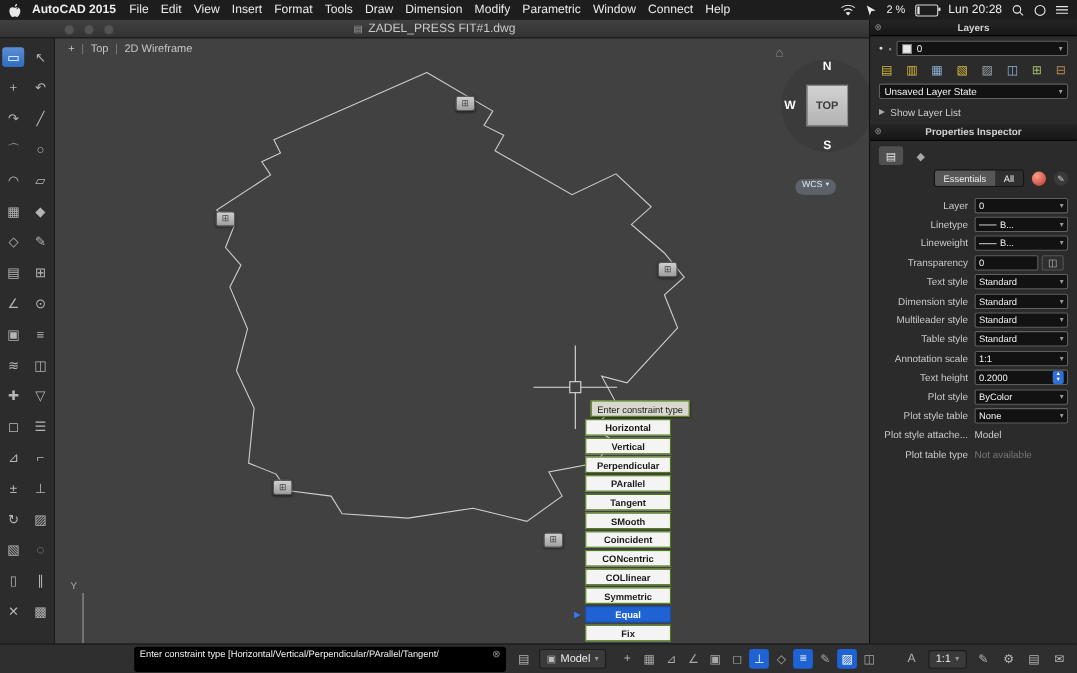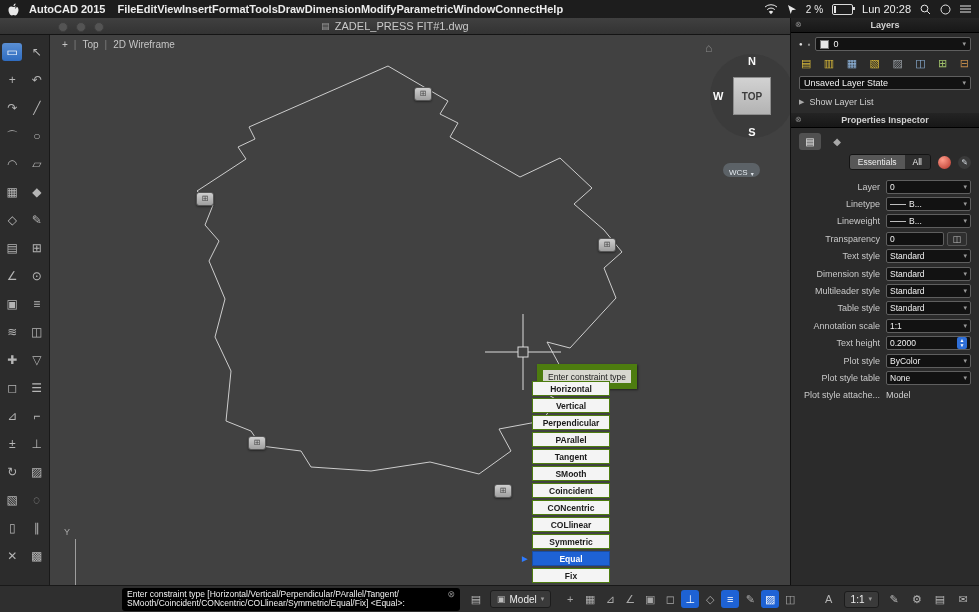--- a/index.html
+++ b/index.html
@@ -3,21 +3,21 @@
 <meta charset="utf-8">
 <style>
   html,body{margin:0;padding:0;background:#161616;}
   body{width:979px;height:612px;overflow:hidden;font-family:"Liberation Sans",sans-serif;}
   #app{position:relative;width:979px;height:612px;background:#2a2a2a;}
 
   
   .menubar{position:absolute;left:0;top:0;width:979px;height:18px;background:#1d1d1d;display:flex;align-items:center;padding:0 8px;box-sizing:border-box;color:#ececec;font-size:11px;z-index:60;}
   .apple{display:flex;align-items:center;margin-right:10px;}
   .appname{font-weight:bold;margin-right:12px;white-space:nowrap;}
-  .menu-items{display:flex;font-weight:bold;}
+  .menu-items{display:flex;gap:11px;}
   .menu-item{white-space:nowrap;cursor:default;}
   .mright{margin-left:auto;display:flex;align-items:center;gap:9px;}
   .batt-txt{font-size:10px;}
   .battery{position:relative;width:19px;height:9px;border:1px solid #d9d9d9;border-radius:2px;display:inline-block;}
   .battery::after{content:"";position:absolute;right:-3px;top:2px;width:2px;height:3px;background:#d9d9d9;}
   .battery i{position:absolute;left:1px;top:1px;bottom:1px;width:2px;background:#e8e8e8;}
   .clock{font-size:11px;white-space:nowrap;}
   .sbicon{display:flex;align-items:center;}
 
   
@@ -37,27 +37,27 @@
   .canvas{position:absolute;left:50px;top:35px;width:740px;height:550px;background:#414141;overflow:hidden;}
   .canvas svg{position:absolute;left:0;top:0;}
   .vplabel{position:absolute;left:12px;top:4px;display:flex;gap:6px;align-items:center;color:#c6c6c6;font-size:10px;}
   .vpsep{color:#7d7d7d;}
   .home{position:absolute;left:655px;top:6px;color:rgba(220,220,220,.45);font-size:12px;}
   .viewcube{position:absolute;left:660px;top:19px;width:84px;height:84px;border-radius:50%;background:rgba(55,55,55,.55);}
   .vc-n{position:absolute;top:1px;left:50%;transform:translateX(-50%);color:#fafafa;font-weight:bold;font-size:11px;}
   .vc-w{position:absolute;left:3px;top:50%;transform:translateY(-50%);color:#fafafa;font-weight:bold;font-size:11px;}
   .vc-s{position:absolute;bottom:0;left:50%;transform:translateX(-50%);color:#fafafa;font-weight:bold;font-size:11px;}
   .vc-face{position:absolute;left:50%;top:50%;transform:translate(-50%,-50%);width:38px;height:38px;background:linear-gradient(#d2d2d2,#b3b3b3);border:1px solid #8d8d8d;color:#3c3c3c;font-weight:bold;font-size:10px;display:flex;align-items:center;justify-content:center;box-sizing:border-box;}
-  .wcs{position:absolute;left:673px;top:128px;height:14px;padding:0 6px;background:rgba(115,125,135,.55);border-radius:7px;display:flex;align-items:flex-end;gap:3px;color:#e3e9ee;font-size:8px;}
+  .wcs{position:absolute;left:673px;top:128px;height:14px;padding:0 6px;background:rgba(115,125,135,.55);border-radius:7px;display:flex;align-items:flex-start;gap:3px;color:#e3e9ee;font-size:8px;}
   .wcs .arr{font-size:6px;color:#dfe5ea;}
   .ucs{position:absolute;left:14px;top:492px;color:#a9a9a9;font-size:9px;}
   .ucs-line{position:absolute;left:11px;top:12px;width:1px;height:46px;background:#9d9d9d;display:block;}
   .badge{position:absolute;width:18px;height:14px;background:linear-gradient(#cfcfcf,#9f9f9f);border:1px solid #565656;border-radius:3px;display:flex;align-items:center;justify-content:center;box-shadow:0 1px 2px rgba(0,0,0,.4);box-sizing:border-box;}
   .badge span{font-size:8px;color:#474747;line-height:1;}
-  .tooltip{position:absolute;left:487px;top:329px;height:13px;padding:0 5px;background:#d8d8d0;border:6px solid #4d7c0f;color:#222;font-size:8.5px;display:flex;align-items:center;box-shadow:1px 1px 2px rgba(0,0,0,.5);white-space:nowrap;z-index:6;}
+  .tooltip{position:absolute;left:487px;top:329px;height:13px;padding:0 5px;background:#d8d8d0;border:1px solid #4d7c0f;color:#222;font-size:8.5px;display:flex;align-items:center;box-shadow:1px 1px 2px rgba(0,0,0,.5);white-space:nowrap;z-index:6;}
   .cmenu{position:absolute;left:482px;top:346px;width:78px;z-index:6;}
   .cmi{position:relative;height:13px;background:#f4f4f4;border:1px solid #4d7c0f;margin-bottom:2px;display:flex;align-items:center;justify-content:center;font-size:8.5px;color:#1a1a1a;box-sizing:content-box;font-weight:bold;}
   .cmi.sel{background:#1e62d4;color:#fff;border-color:#194da3;}
   .cmi-arrow{position:absolute;left:-11px;color:#2e7bff;font-size:7px;}
 
   
   .rpanel{position:absolute;left:790px;top:18px;width:189px;height:567px;background:#2b2b2b;border-left:1px solid #101010;box-sizing:border-box;color:#c9c9c9;}
   .phead{position:relative;height:14px;background:linear-gradient(#242424,#171717);border-bottom:1px solid #000;display:flex;align-items:center;justify-content:center;}
   .hicon{position:absolute;left:4px;color:#8b8b8b;font-size:8px;line-height:1;}
   .htitle{color:#d2d2d2;font-size:9px;font-weight:bold;}
@@ -492,29 +492,34 @@
               <span class="arr">▾</span>
             </div>
           </div>
         </div>
         <div class="prow">
           <div class="plabel">Plot style attache...</div>
           <div class="pctl">
             <span class="staticval">Model</span>
           </div>
         </div>
+        <div class="prow">
+          <div class="plabel">Plot table type</div>
+          <div class="pctl">
+            <span class="staticval dim">Not available</span>
+          </div>
+        </div>
       </div>
   </div>
 
   <div class="bottombar">
     <div class="prompt">Geomconstraint:</div>
     <div class="cmdbox">
       <div class="cmdlines">
         <div>Enter constraint type [Horizontal/Vertical/Perpendicular/PArallel/Tangent/</div>
-        <div>SMooth/Coincident/CONcentric/COLlinear/Symmetric/Equal/Fix] &lt;Equal&gt;:</div>
       </div>
       <span class="cmdclose">⊗</span>
     </div>
     <span class="barsp"></span>
     <span class="sicon">▤</span>
     <div class="modelbtn">
       <span class="mb-ic">▣</span>
       <span>Model</span>
       <span class="arr">▾</span>
     </div>

